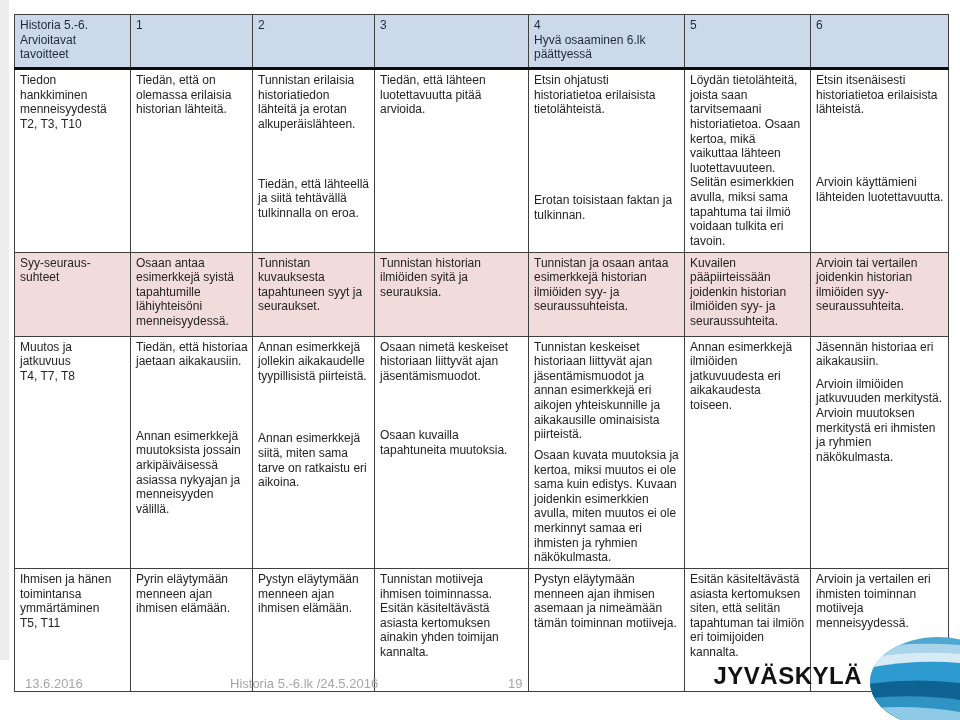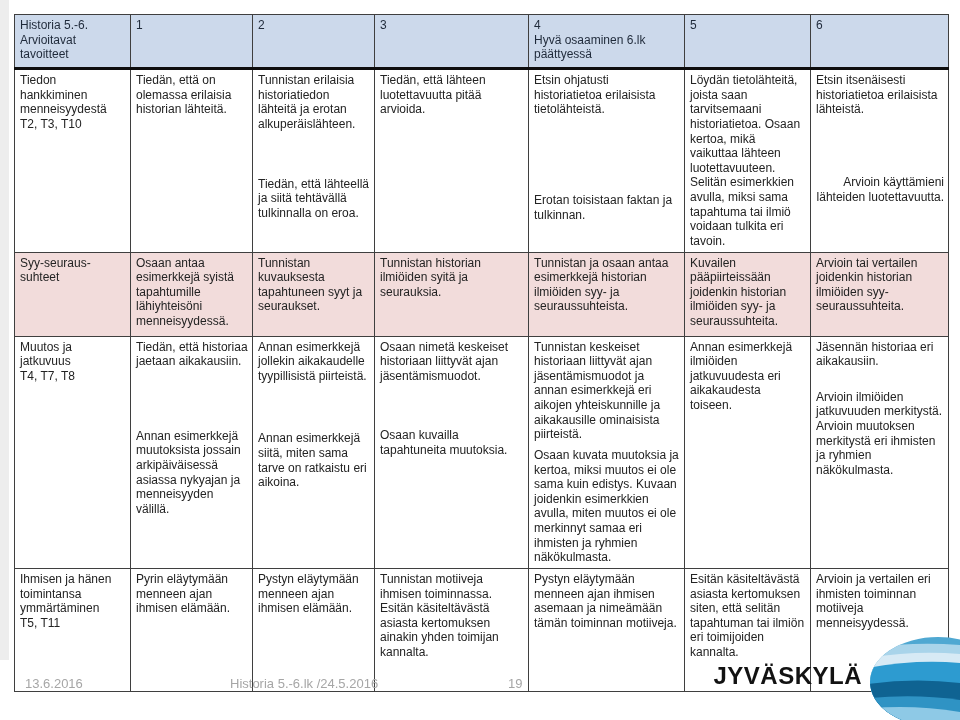--- a/index.html
+++ b/index.html
@@ -25,24 +25,24 @@
   .matrix thead th { background:#ccd9eb; border-bottom:3px solid #0e0e0e; color:#1f2a3a; }
   .matrix thead tr { height:54px; }
   .corner { font-weight:bold; }
   .rowA { height:168px; }
   .rowB { height:84px; }
   .rowC { height:188px; }
   .rowD { height:123px; }
   tr.pink td { background:#f2dcdb; }
   .p { margin:0; }
   .mt6  { margin-top:6px; }
-  .mt18 { margin-top:21px; }
+  .mt18 { margin-top:8px; }
   .mt45 { margin-top:45px; }
   .mt48 { margin-top:48px; }
-  .mt58 { margin-top:58px;text-align:right; }
+  .mt58 { margin-top:58px; }
   .mt60 { margin-top:60px; }
   .mt76 { margin-top:76px; }
 
   .footer-item { position:absolute; top:676px; font-size:13px; color:#a6a6a6; }
   .f-date   { left:25px; }
   .f-center { left:230px; }
   .f-page   { left:508px; }
 
   .wordmark {
     position:absolute; left:666px; top:662px; width:196px;

